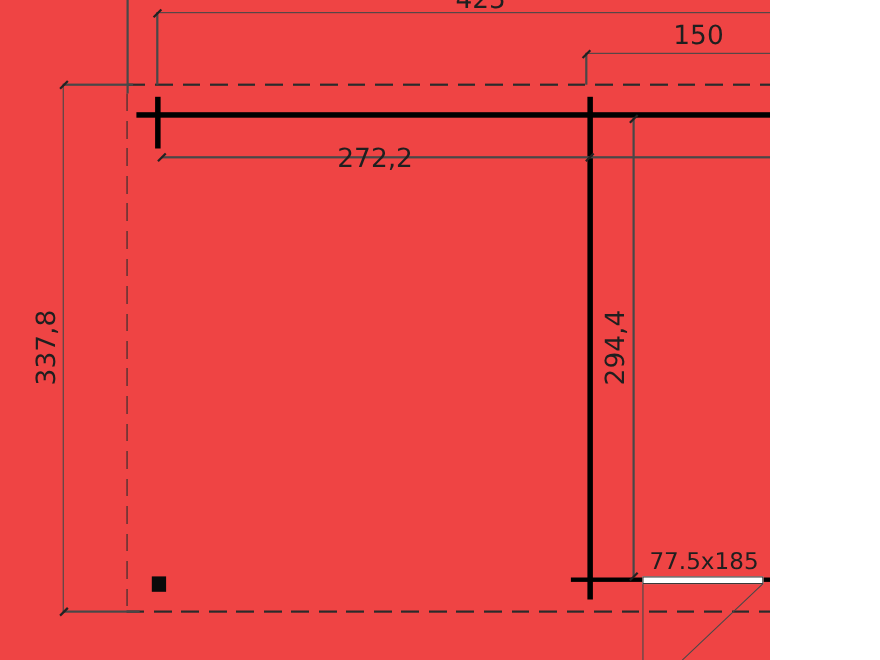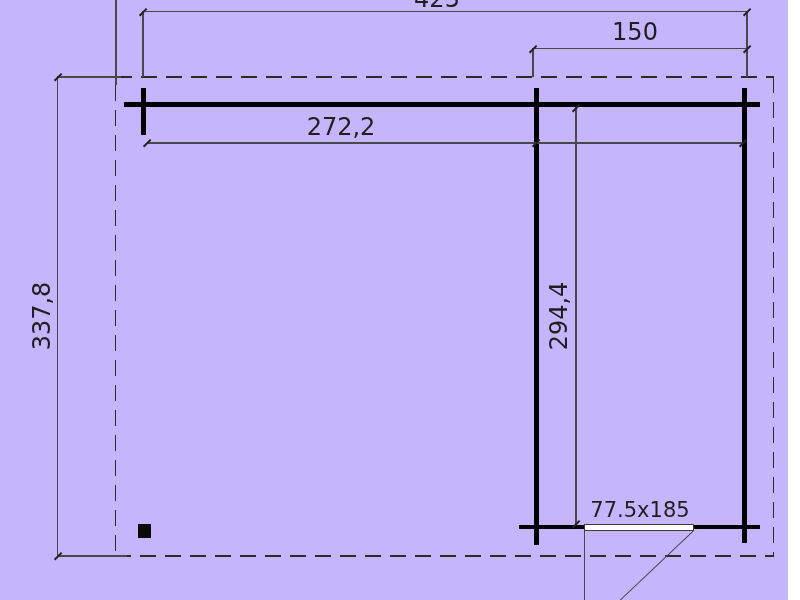--- a/index.html
+++ b/index.html
@@ -1,19 +1,19 @@
 <!DOCTYPE html>
 <html><head>
 <meta charset="utf-8">
 <style>
   html,body{margin:0;padding:0;background:#ffffff;}
   .plan{
     position:relative;
-    width:788px;height:600px;
-    background:#c4b5fd;
+    width:700px;height:600px;
+    background:#ef4444;
     overflow:hidden;
     font-family:"DejaVu Sans","Liberation Sans",sans-serif;
   }
   .ln{position:absolute;background:#484848;}
   .wall{position:absolute;background:#000000;}
   .dash-h{position:absolute;height:1.6px;background:repeating-linear-gradient(to right,#2b2b2b 0,#2b2b2b 16px,transparent 16px,transparent 25px);}
   .dash-v{position:absolute;width:1.6px;background:repeating-linear-gradient(to bottom,#2b2b2b 0,#2b2b2b 16px,transparent 16px,transparent 25px);}
   .tick{position:absolute;width:10px;height:1.6px;background:#222;transform:translate(-50%,-50%) rotate(-45deg);}
   .label{
     position:absolute;color:#1f1f1f;
@@ -70,21 +70,21 @@
   <div class="wall" style="left:141px;top:88px;width:5px;height:47px;"></div>
   <div class="wall" style="left:533.5px;top:88px;width:5px;height:457px;"></div>
   <div class="wall" style="left:742px;top:88px;width:5px;height:455px;"></div>
   <div class="wall" style="left:519px;top:524.5px;width:64.5px;height:4.7px;"></div>
   <div class="wall" style="left:694px;top:524.5px;width:66px;height:4.7px;"></div>
 
   <div class="ln" style="left:147px;top:142.3px;width:596px;height:1.4px;"></div>
   <div class="tick" style="left:147px;top:143px;"></div>
   <div class="tick" style="left:536px;top:143px;"></div>
   <div class="tick" style="left:743px;top:143px;"></div>
-  <div class="label" style="left:281px;top:115px;width:120px;">272,2</div>
+  <div class="label" style="left:281px;top:132px;width:120px;">272,2</div>
 
   <div class="ln" style="left:575.4px;top:106.7px;width:1.4px;height:417.8px;"></div>
   <div class="tick" style="left:576px;top:107.5px;"></div>
   <div class="tick" style="left:576px;top:524px;"></div>
   <div class="label rot" style="left:509px;top:303px;">294,4</div>
 
   <div class="label small" style="left:578px;top:500px;width:124px;">77.5x185</div>
   <div class="sill" style="left:583.5px;top:523.5px;width:110.5px;height:7.6px;"></div>
   <div class="ln" style="left:584px;top:531px;width:1.4px;height:69px;"></div>
   <div class="swing" style="left:694px;top:531px;width:101px;transform:rotate(136.6deg);"></div>

